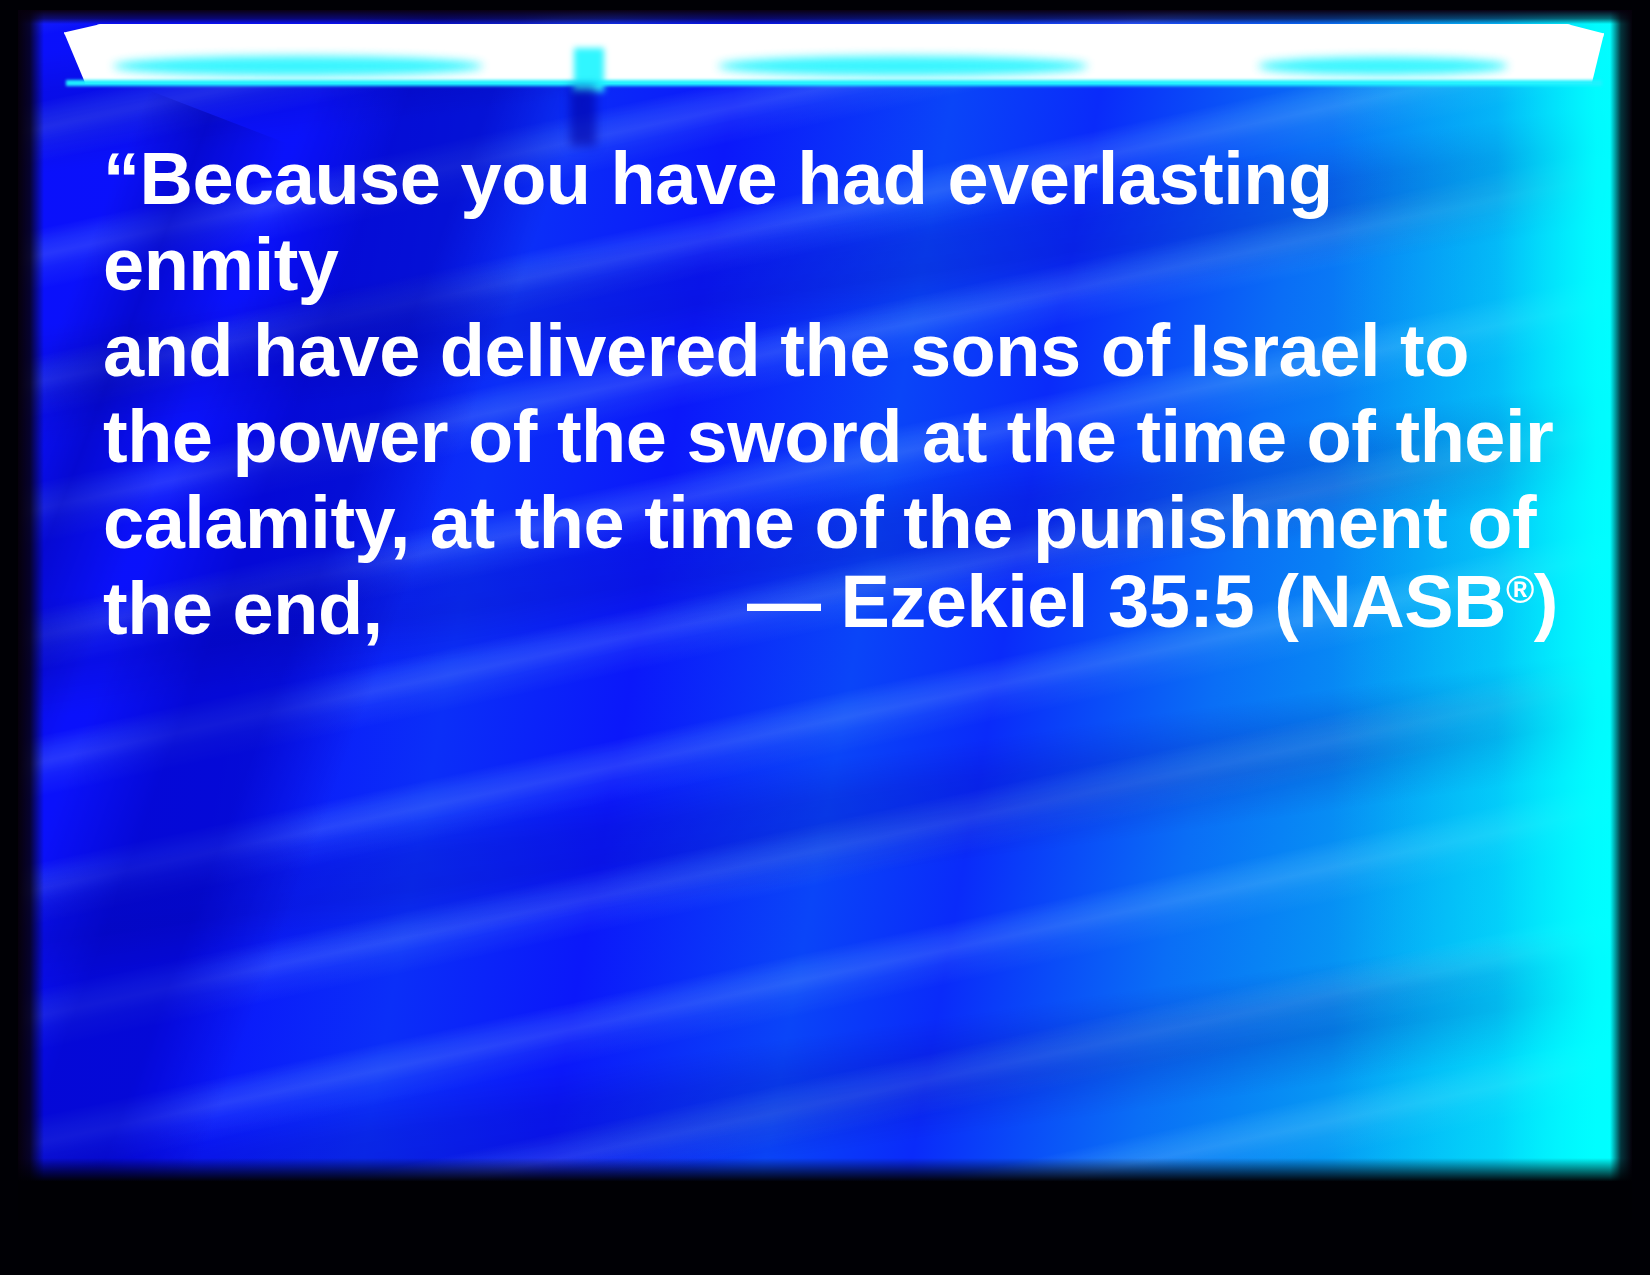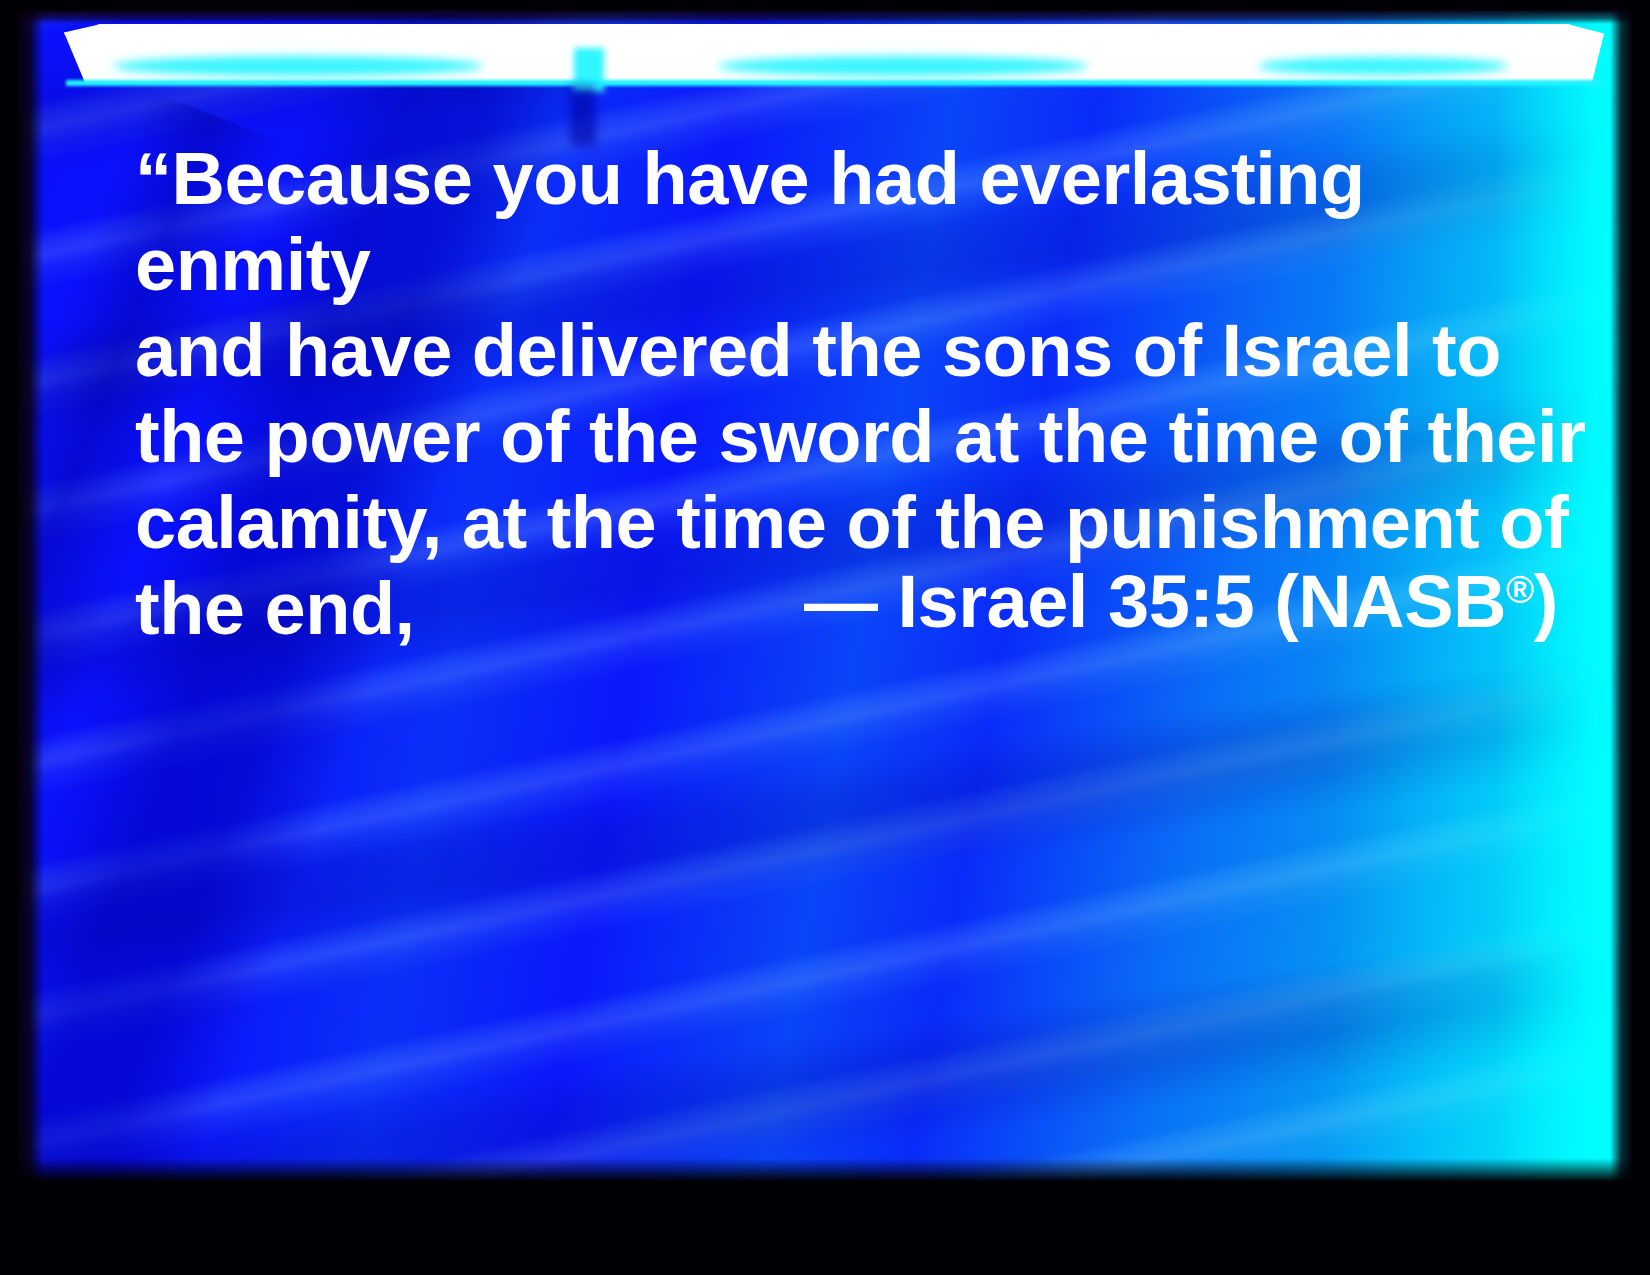--- a/index.html
+++ b/index.html
@@ -194,21 +194,20 @@
     left: 85px;
     top: 126px;
     width: 1455px;
     color: #ffffff;
     font-weight: bold;
     font-size: 74px;
     line-height: 86px;
     font-stretch: condensed;
     letter-spacing: -0.5px;
     white-space: pre-line;
-    margin-left: 32px;
   }
   .citation {
     position: absolute;
     left: 85px;
     top: 549px;
     width: 1455px;
     text-align: right;
     color: #ffffff;
     font-weight: bold;
     font-size: 74px;
@@ -265,21 +264,21 @@
       <div class="topband-cyanline"></div>
       <div class="dark-vnotch"></div>
     </div>
 
     <div class="verse">“Because you have had everlasting enmity
 and have delivered the sons of Israel to
 the power of the sword at the time of their
 calamity, at the time of the punishment of
 the end,</div>
 
-    <div class="citation"><span>— Israel 35:5 (NASB</span><sup>®</sup><span>)</span></div>
+    <div class="citation"><span>— Ezekiel 35:5 (NASB</span><sup>®</sup><span>)</span></div>
 
     <div class="edge-top"></div>
     <div class="edge-left"></div>
     <div class="edge-right"></div>
     <div class="edge-bottom"></div>
 
   </div>
 </div>
 
 </body></html>

